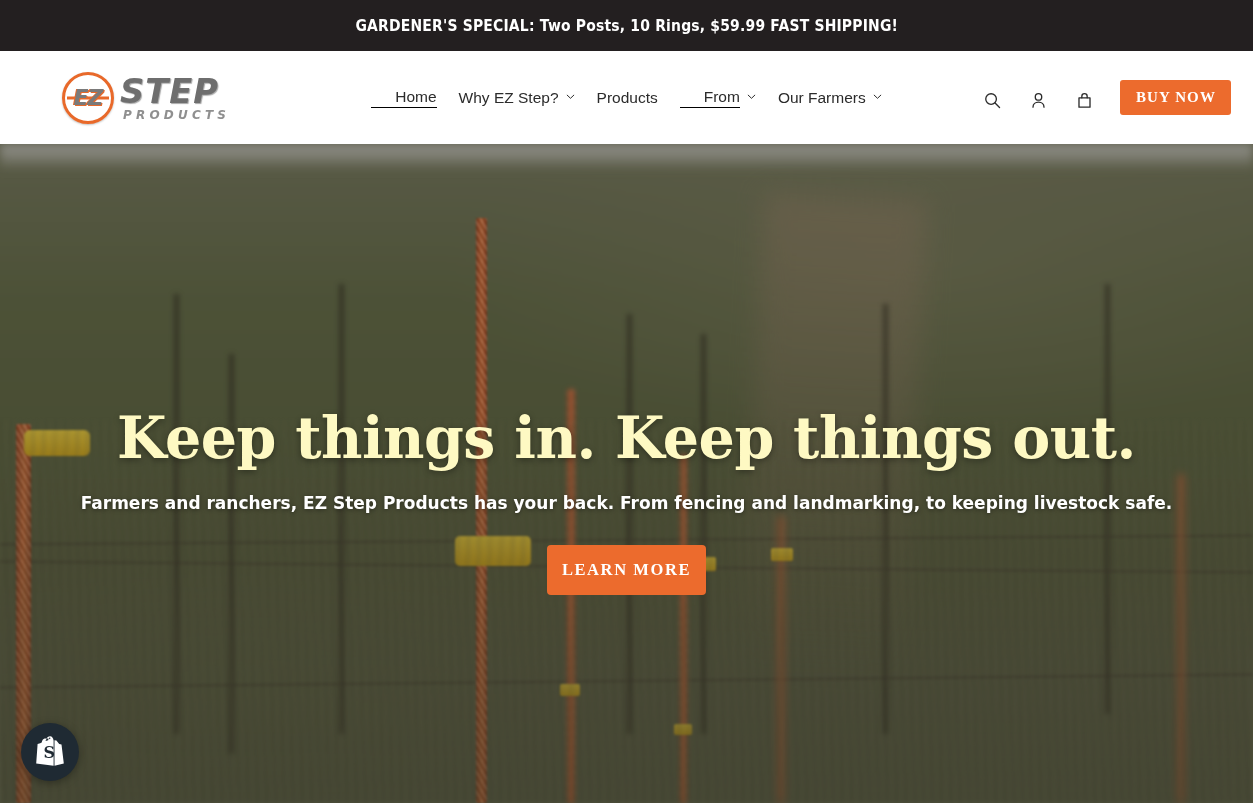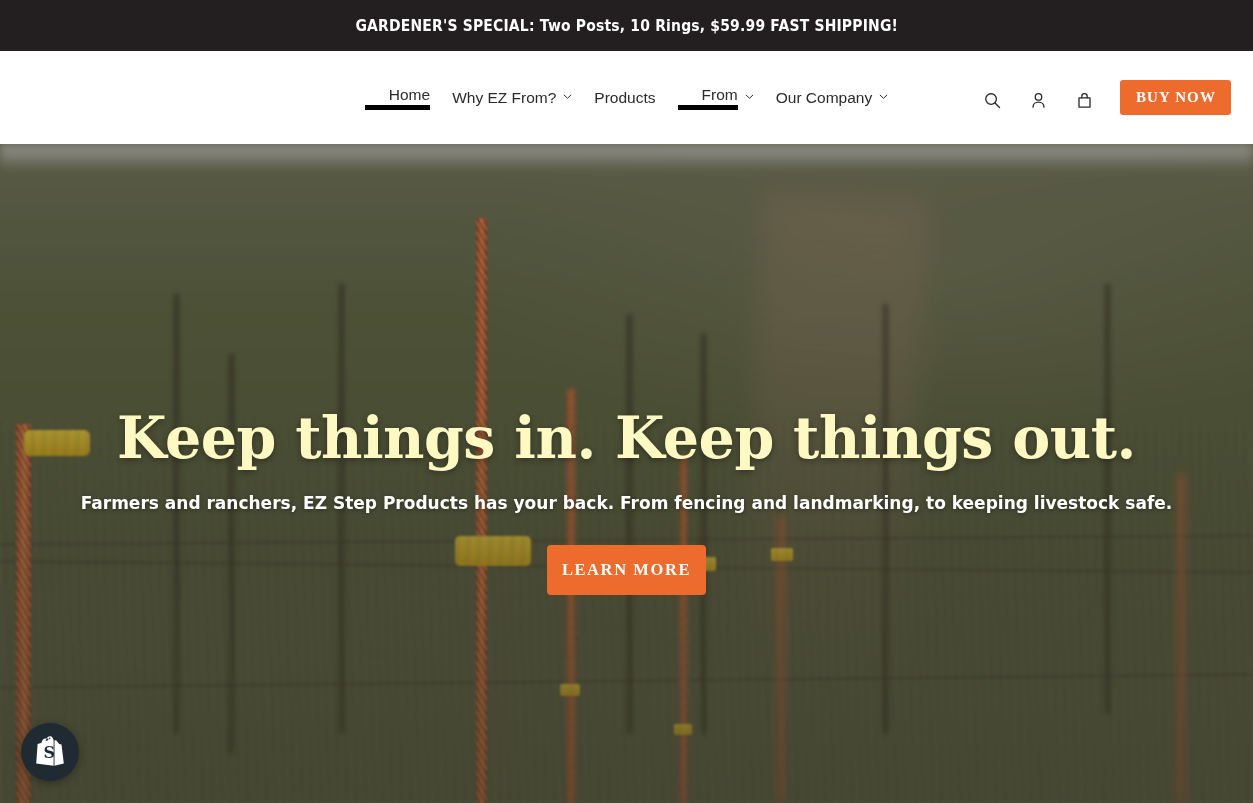--- a/index.html
+++ b/index.html
@@ -92,21 +92,21 @@
     display: flex; align-items: center; gap: 7px;
     font-size: 15.5px;
     color: #2b2b2b;
     text-decoration: none;
     white-space: nowrap;
     cursor: pointer;
   }
   .nav-item .nav-label { display: inline-block; }
   .nav-item.active .nav-label,
   .nav-item.underlined .nav-label {
-    border-bottom: 5px solid #000000;
+    border-bottom: 1px solid #000000;
     padding-bottom: 1px;
     padding-left: 24px;
   }
   .chev { display: inline-block; width: 9px; height: 9px; position: relative; top: -1px; }
   .chev svg { display: block; }
 
   
   .actions {
     margin-left: auto;
     display: flex; align-items: flex-end; gap: 20px;
@@ -271,46 +271,55 @@
 </style>
 </head>
 <body>
 
 <div class="announcement">
   <span class="announcement-text">GARDENER'S SPECIAL: Two Posts, 10 Rings, $59.99 FAST SHIPPING!</span>
 </div>
 
 <header class="header">
 
+  <a class="logo" href="#">
+    <span class="logo-badge">
+      <span class="logo-ez">EZ</span>
+    </span>
+    <span class="logo-word">
+      <span class="logo-step">STEP</span>
+      <span class="logo-products">PRODUCTS</span>
+    </span>
+  </a>
 
   <nav class="nav">
     <a class="nav-item underlined" href="#">
       <span class="nav-label">Home</span>
     </a>
     <a class="nav-item" href="#">
-      <span class="nav-label">Why EZ From?</span>
+      <span class="nav-label">Why EZ Step?</span>
       <span class="chev">
         <svg width="9" height="9" viewBox="0 0 10 10" fill="none" stroke="#2b2b2b" stroke-width="1.1">
             <path d="M1 3.2 L5 7 L9 3.2"></path>
           </svg>
       </span>
     </a>
     <a class="nav-item" href="#">
       <span class="nav-label">Products</span>
     </a>
     <a class="nav-item underlined" href="#">
       <span class="nav-label">From</span>
       <span class="chev">
         <svg width="9" height="9" viewBox="0 0 10 10" fill="none" stroke="#2b2b2b" stroke-width="1.1">
             <path d="M1 3.2 L5 7 L9 3.2"></path>
           </svg>
       </span>
     </a>
     <a class="nav-item" href="#">
-      <span class="nav-label">Our Company</span>
+      <span class="nav-label">Our Farmers</span>
       <span class="chev">
         <svg width="9" height="9" viewBox="0 0 10 10" fill="none" stroke="#2b2b2b" stroke-width="1.1">
             <path d="M1 3.2 L5 7 L9 3.2"></path>
           </svg>
       </span>
     </a>
   </nav>
 
   <div class="actions">
     <button class="icon-btn">

